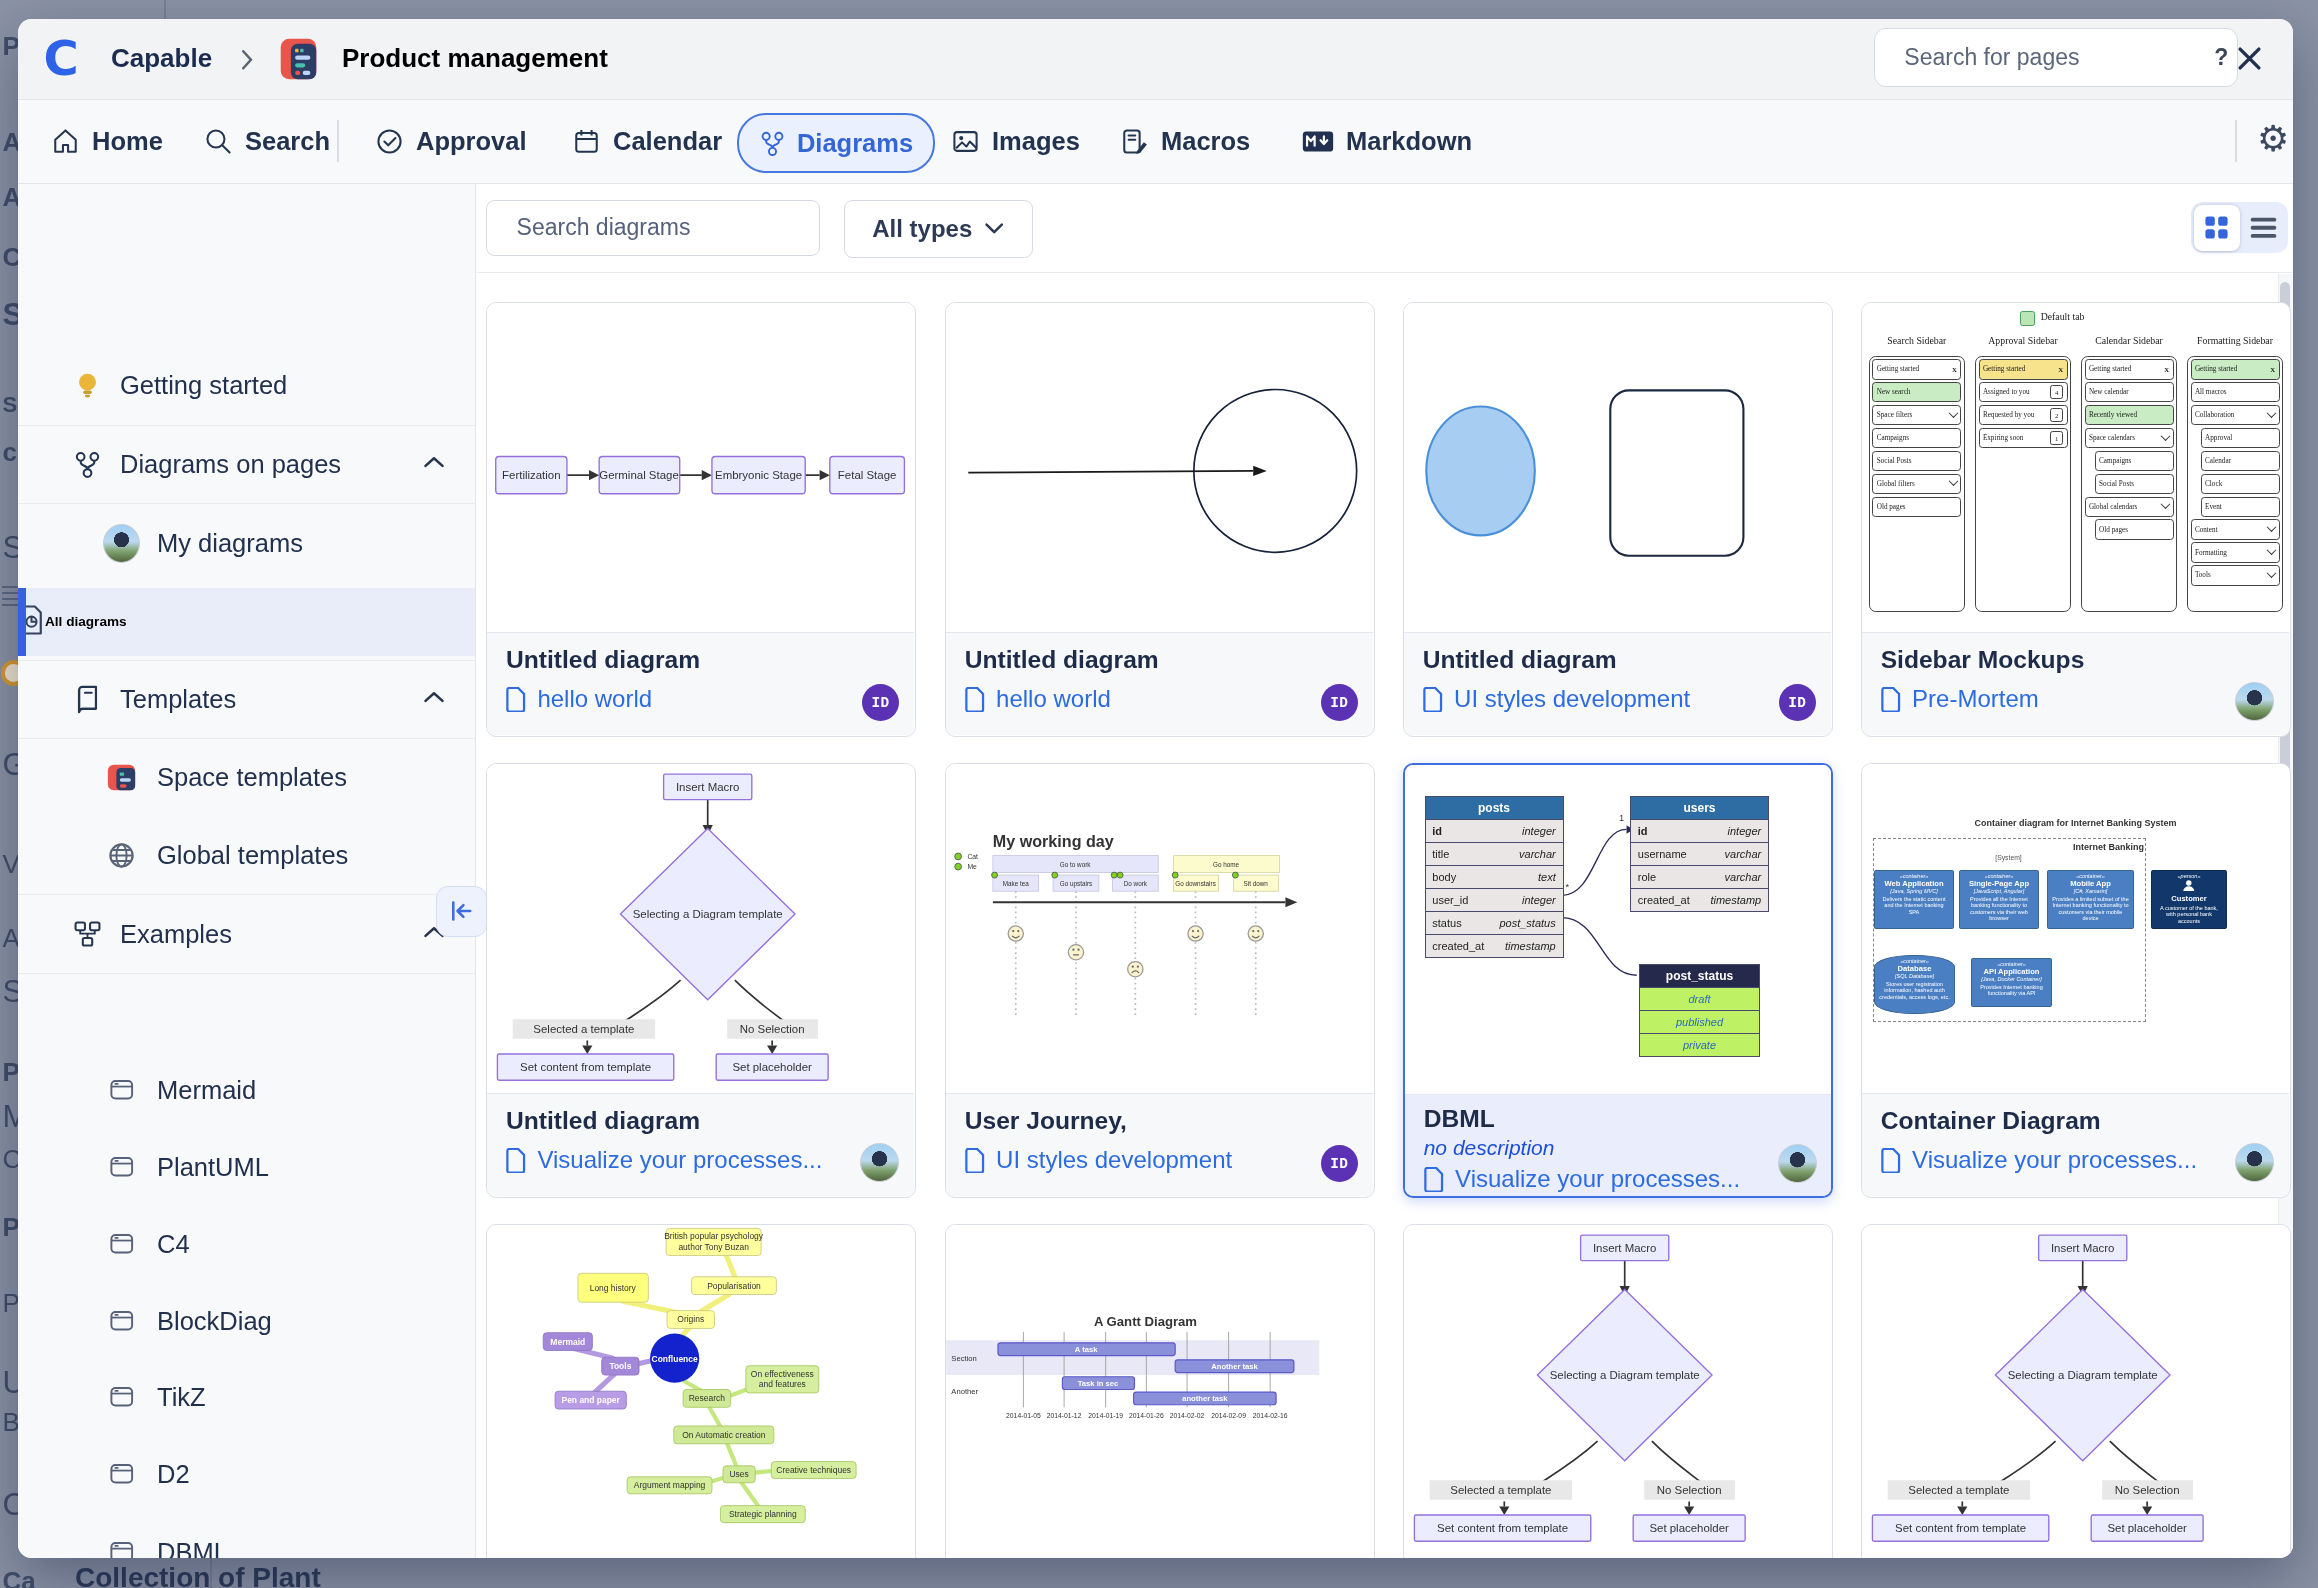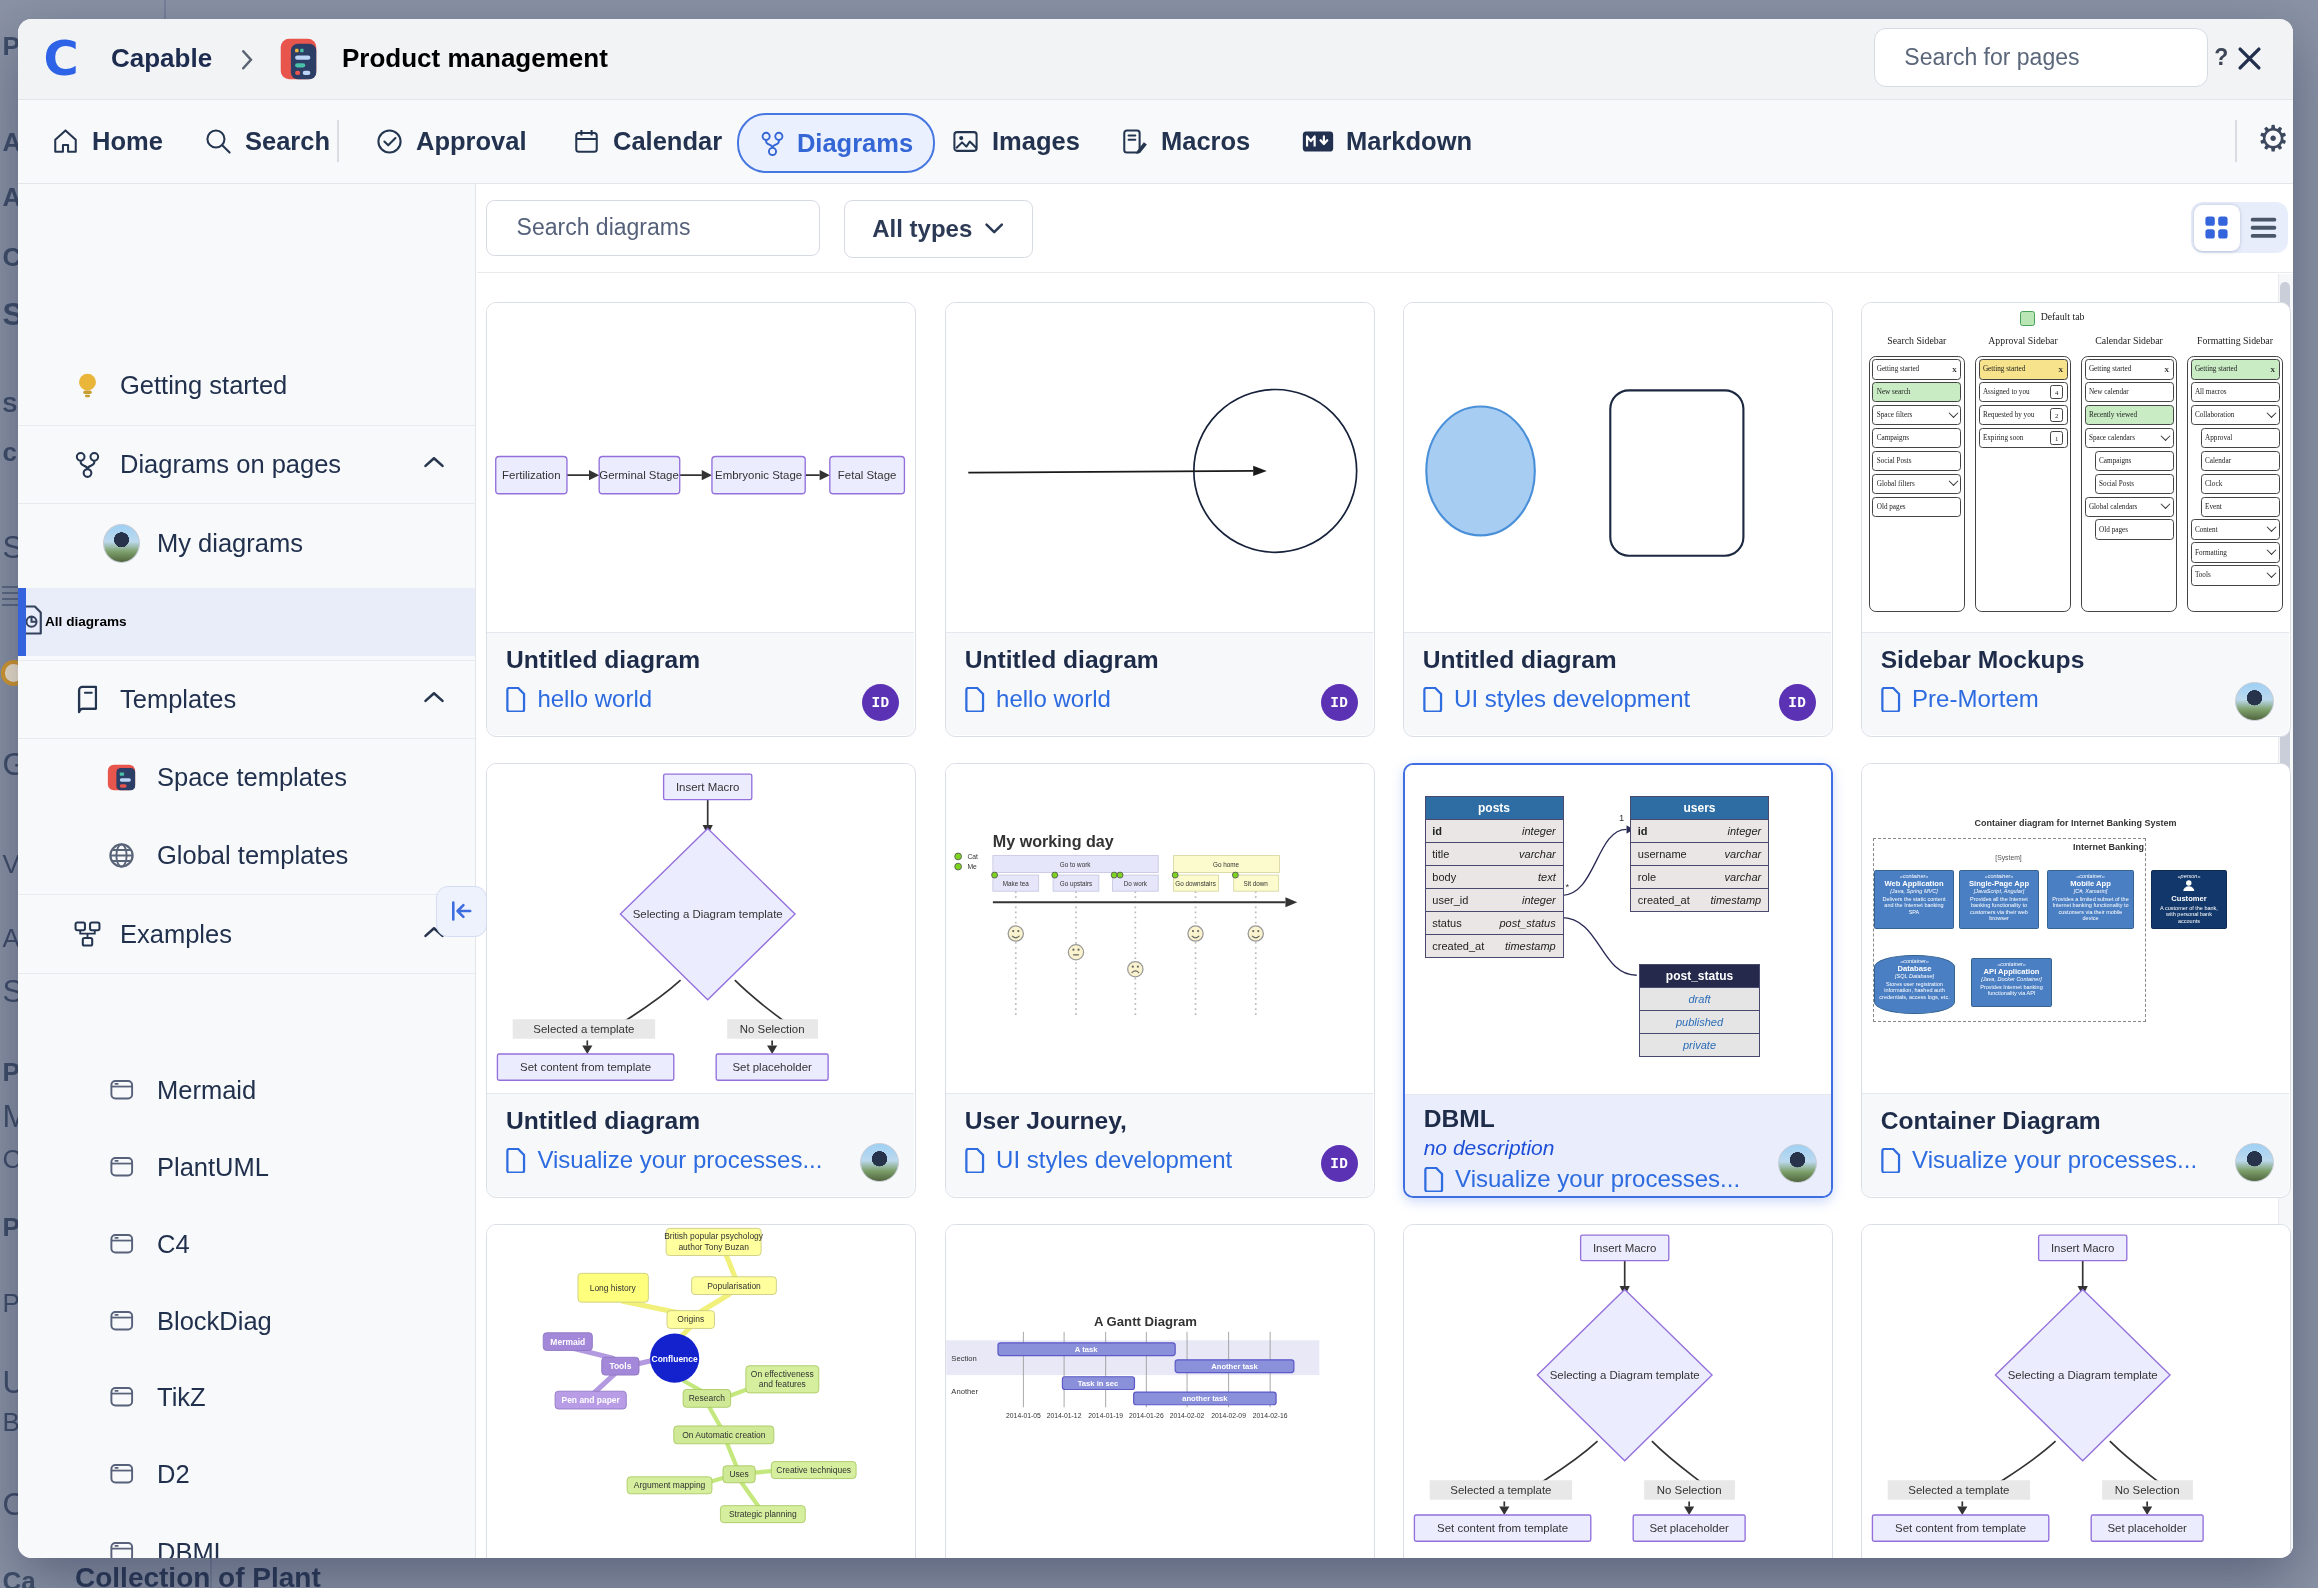--- a/index.html
+++ b/index.html
@@ -9,21 +9,21 @@
   .bd-letter{position:absolute;left:2.5px;font-size:26px;font-weight:700;color:#33425f;opacity:.85;white-space:nowrap;}
   .bd-bottom{position:absolute;left:75px;top:1562px;font-size:28px;font-weight:700;color:#2c3a58;white-space:nowrap;}
   
   .modal{position:absolute;left:18px;top:18.7px;width:2275px;height:1539px;background:#fff;border-radius:13.6px;box-shadow:0 20.4px 59px rgba(20,30,60,.40);overflow:hidden;}
   .mod-header{position:absolute;left:0;top:0;width:100%;height:80px;background:#f2f3f5;border-bottom:1.7px solid #e3e5ea;}
   .logo-c{position:absolute;left:25.5px;top:12px;font-size:48px;line-height:54px;font-weight:800;color:#2e63e7;font-family:"DejaVu Sans",sans-serif;}
   .app-name{position:absolute;left:93px;top:24px;font-size:26px;font-weight:700;color:#1c2b4e;}
   .crumb-sep{position:absolute;left:221px;top:28px;}
   .space-icon{position:absolute;left:261px;top:18px;}
   .space-name{position:absolute;left:324px;top:24px;font-size:26px;font-weight:700;color:#000000;}
-  .hdr-search{position:absolute;left:1856px;top:9.3px;width:334px;height:59px;background:#fff;border:1.7px solid #d6dae2;border-radius:12px;display:flex;align-items:center;padding:0 15.3px;box-sizing:border-box;gap:12px;}
+  .hdr-search{position:absolute;left:1856px;top:9.3px;width:364px;height:59px;background:#fff;border:1.7px solid #d6dae2;border-radius:12px;display:flex;align-items:center;padding:0 15.3px;box-sizing:border-box;gap:12px;}
   .hdr-search input{flex:1;border:none;outline:none;font-size:23px;color:#374459;background:transparent;font-family:"Liberation Sans",sans-serif;}
   .hdr-search input::placeholder{color:#5a6679;}
   .hdr-q{font-size:23px;color:#3c4656;font-weight:600;}
   .close-btn{position:absolute;left:2213px;top:21px;width:37px;height:37px;display:flex;align-items:center;justify-content:center;cursor:pointer;}
   
   .mod-nav{position:absolute;left:0;top:81px;width:100%;height:83px;background:#f8f9fa;border-bottom:1.7px solid #e3e5ea;}
   .nav-item{position:absolute;top:0;height:83px;display:flex;align-items:center;gap:12px;font-size:25.5px;font-weight:600;color:#22324f;cursor:pointer;}
   .nav-pill{position:absolute;left:719px;top:13.6px;width:194px;height:56px;border:2.5px solid #4777e0;border-radius:29px;background:#eaf0fd;display:flex;align-items:center;justify-content:center;gap:11px;font-size:25.5px;font-weight:600;color:#3566d6;cursor:pointer;}
   .nav-divider{position:absolute;top:20.4px;width:1.7px;height:42px;background:#d9dde3;}
   .gear{position:absolute;left:2239px;top:18.7px;font-size:36px;color:#3c485e;cursor:pointer;}
@@ -64,21 +64,21 @@
   .card.sel .cap-title{margin-top:-3.4px;}
   .card.sel .cap-row{margin-top:5.1px;}
   .cap-link{font-size:24px;color:#2c6be0;}
   .badge-id{position:absolute;right:15.3px;bottom:13.6px;width:37px;height:37px;border-radius:50%;background:#5b32b4;color:#fff;font-size:14.4px;font-weight:700;display:flex;align-items:center;justify-content:center;letter-spacing:0.4px;font-family:"Liberation Mono",monospace;}
   .badge-av{position:absolute;right:15.3px;bottom:13.6px;}
   
   .dtable{position:absolute;border:1.3px solid #49496e;font-size:11px;}
   .dtable .dh{height:22px;line-height:22px;text-align:center;color:#fff;font-weight:700;font-size:12px;}
   .dtable .dr{height:22px;display:flex;align-items:center;justify-content:space-between;padding:0 6.8px;background:#eae6e6;border-top:0.8px solid #49496e;color:#222;}
   .dtable .dr i{font-style:italic;}
-  .dtable .de{height:22px;line-height:22px;text-align:center;font-style:italic;color:#2b6cb8;background:#e5e5e5;border-top:0.8px solid #49496e;}
+  .dtable .de{height:22px;line-height:22px;text-align:center;font-style:italic;color:#2b6cb8;background:#bef264;border-top:0.8px solid #49496e;}
   
   .mock{font-family:"Liberation Serif",serif;color:#1b1b1b;}
   .mcol{position:absolute;top:32px;width:96px;}
   .mcol .mtitle{text-align:center;font-size:9.8px;margin-bottom:4.2px;}
   .mbox{position:absolute;top:53px;width:96px;height:256px;border:1.3px solid #444;border-radius:6.8px;padding:2.5px;box-sizing:border-box;}
   .mitem{height:20.4px;margin-bottom:2.5px;border:1px solid #444;border-radius:3.4px;background:#fff;display:flex;align-items:center;justify-content:space-between;padding:0 3.4px;font-size:7.2px;box-sizing:border-box;}
   .mitem.g{background:#c9ecc4;} .mitem.y{background:#f6e38c;} .mitem.ind{margin-left:10.2px;}
   .mx{font-size:6.8px;font-weight:700;}
   .mv{width:6px;height:6px;border-right:1.2px solid #333;border-bottom:1.2px solid #333;transform:rotate(45deg) translate(-1.7px,-1.7px);}
   .mn{min-width:11px;height:12px;border:1px solid #444;border-radius:2.5px;font-size:6.8px;display:flex;align-items:center;justify-content:center;}

